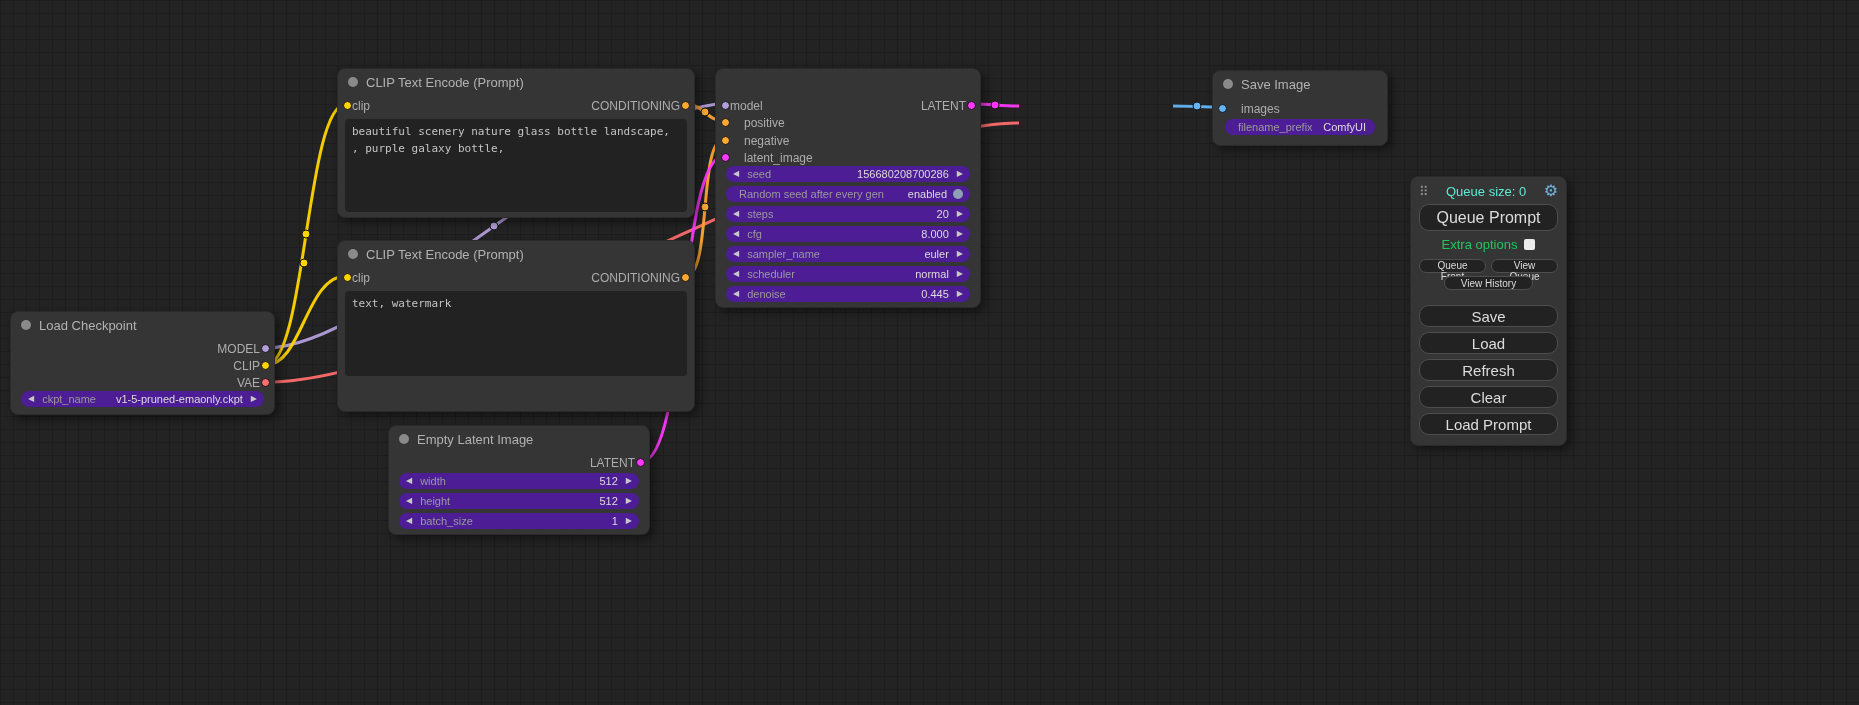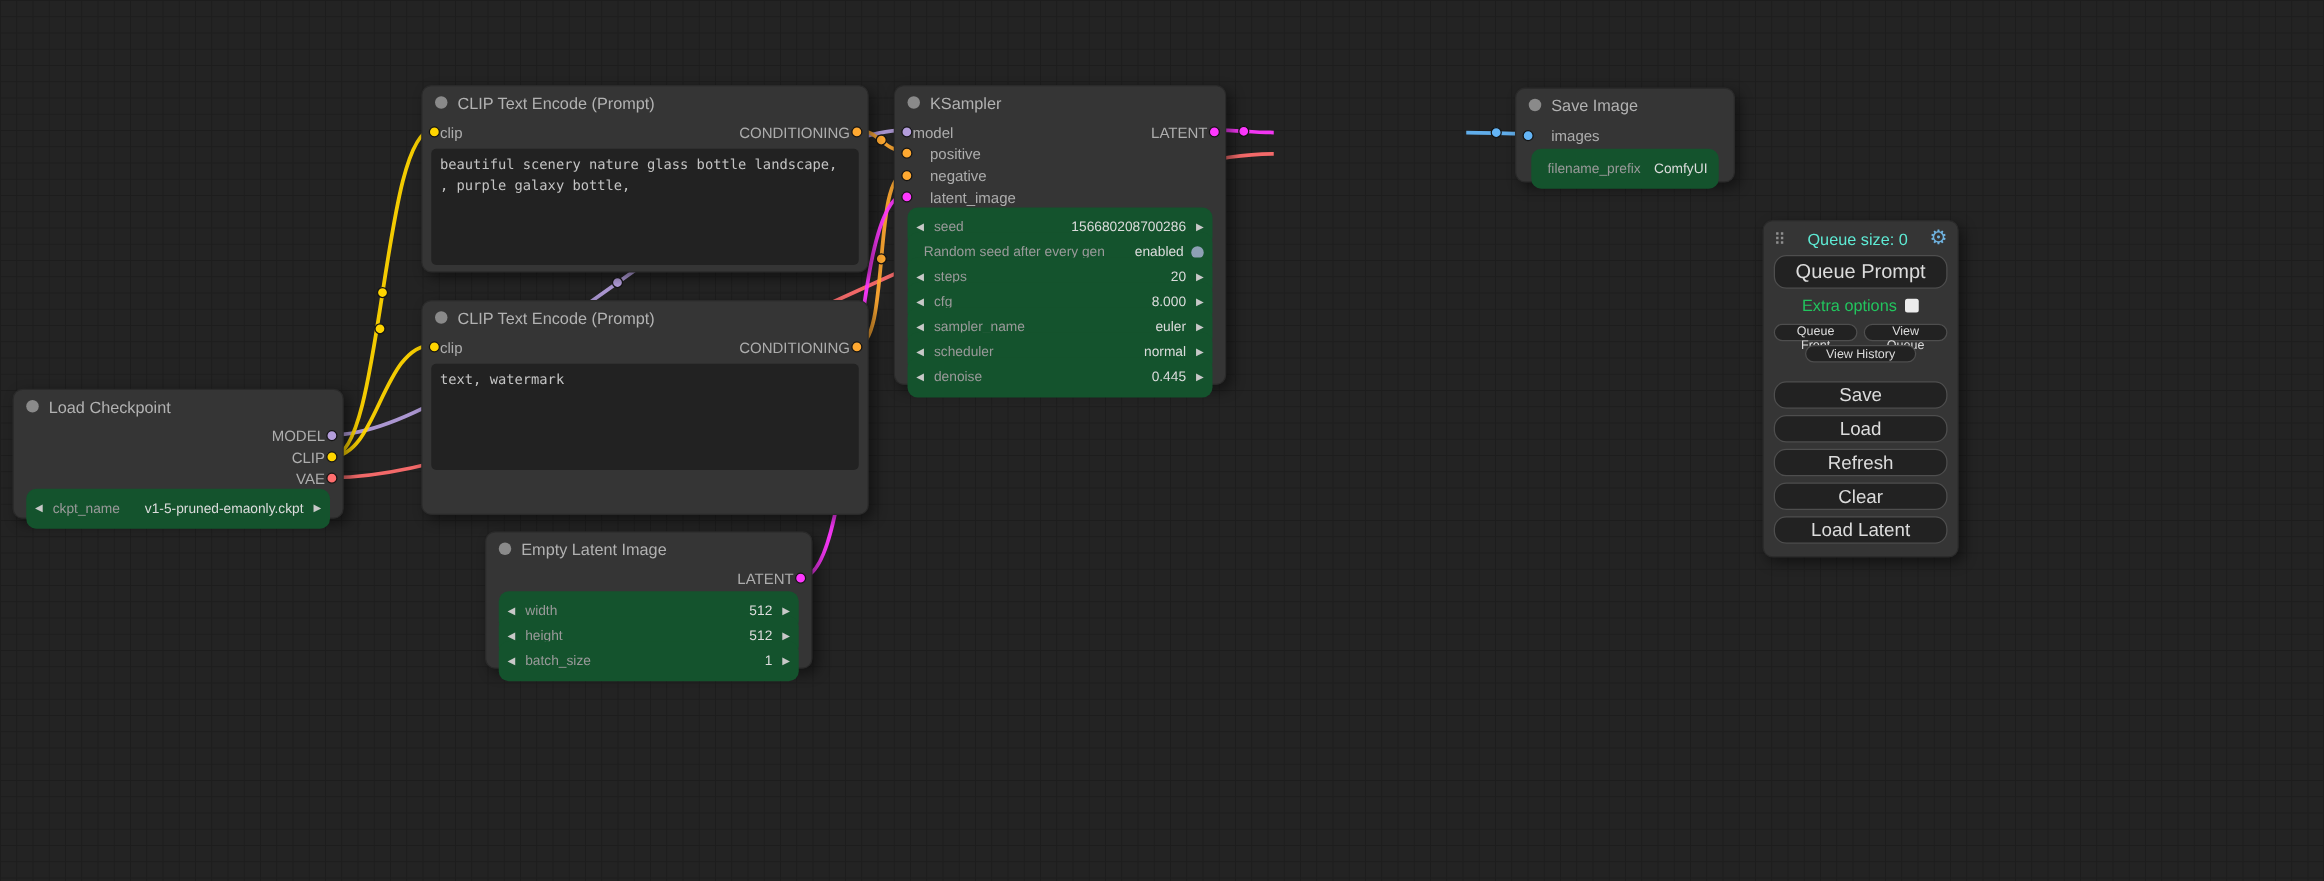--- a/index.html
+++ b/index.html
@@ -38,22 +38,22 @@
   .slot.out { justify-content:flex-end; }
   .slot.dual{ justify-content:space-between; }
   .port {
     position:absolute; width:9px; height:9px; border-radius:50%;
     border:1px solid #141414; top:4px; background:#888;
   }
   .port.pin  { left:5px; }
   .port.pout { right:4px; }
 
   .widget {
-    position:absolute; left:10px; right:10px; height:32px;
-    background:#14532d; border-radius:8px;
+    position:absolute; left:10px; right:10px; height:16px;
+    background:#4c1d95; border-radius:8px;
     display:flex; align-items:center; padding:0 7px;
     font-size:11px; color:#999;
   }
   .widget .arrow { font-size:8px; color:#c8c8c8; line-height:1; flex:none; }
   .widget .wname { flex:1; margin-left:8px; color:#9a9a9a; white-space:nowrap; overflow:hidden; }
   .widget .wvalue { margin-right:8px; color:#dcdcdc; white-space:nowrap; }
   .widget.noarrow .wname { margin-left:6px; }
   .widget.noarrow .wvalue { margin-right:2px; }
   .knob { width:10px; height:10px; border-radius:50%; margin-left:4px; flex:none; }
 
@@ -192,24 +192,20 @@
     </div>
     <div class="widget" style="top:87px">
       <span class="arrow">◀</span>
       <span class="wname">batch_size</span>
       <span class="wvalue">1</span>
       <span class="arrow">▶</span>
     </div>
   </div>
 
   <div class="node" style="left:715px;top:68px;width:266px;height:240px">
-    <div class="node-title">
-      <span class="collapse-dot"></span>
-      <span>KSampler</span>
-    </div>
     <div class="slot dual" style="top:28px">
       <span>model</span>
       <span>LATENT</span>
       <span class="port pin" style="background-color: rgb(179, 157, 219);"></span>
       <span class="port pout" style="background-color: rgb(255, 56, 255);"></span>
     </div>
     <div class="slot in" style="top:45px">
       <span>positive</span>
       <span class="port pin" style="background-color: rgb(255, 169, 49);"></span>
     </div>
@@ -296,16 +292,16 @@
       <button class="qp-btn qp-small">View Queue</button>
     </div>
     <div class="qp-row center">
       <button class="qp-btn qp-small">View History</button>
     </div>
     <div class="qp-gap"></div>
     <button class="qp-btn qp-normal">Save</button>
     <button class="qp-btn qp-normal">Load</button>
     <button class="qp-btn qp-normal">Refresh</button>
     <button class="qp-btn qp-normal">Clear</button>
-    <button class="qp-btn qp-normal">Load Latent</button>
+    <button class="qp-btn qp-normal">Load Prompt</button>
   </div>
 
 </div>
 
 </body></html>

